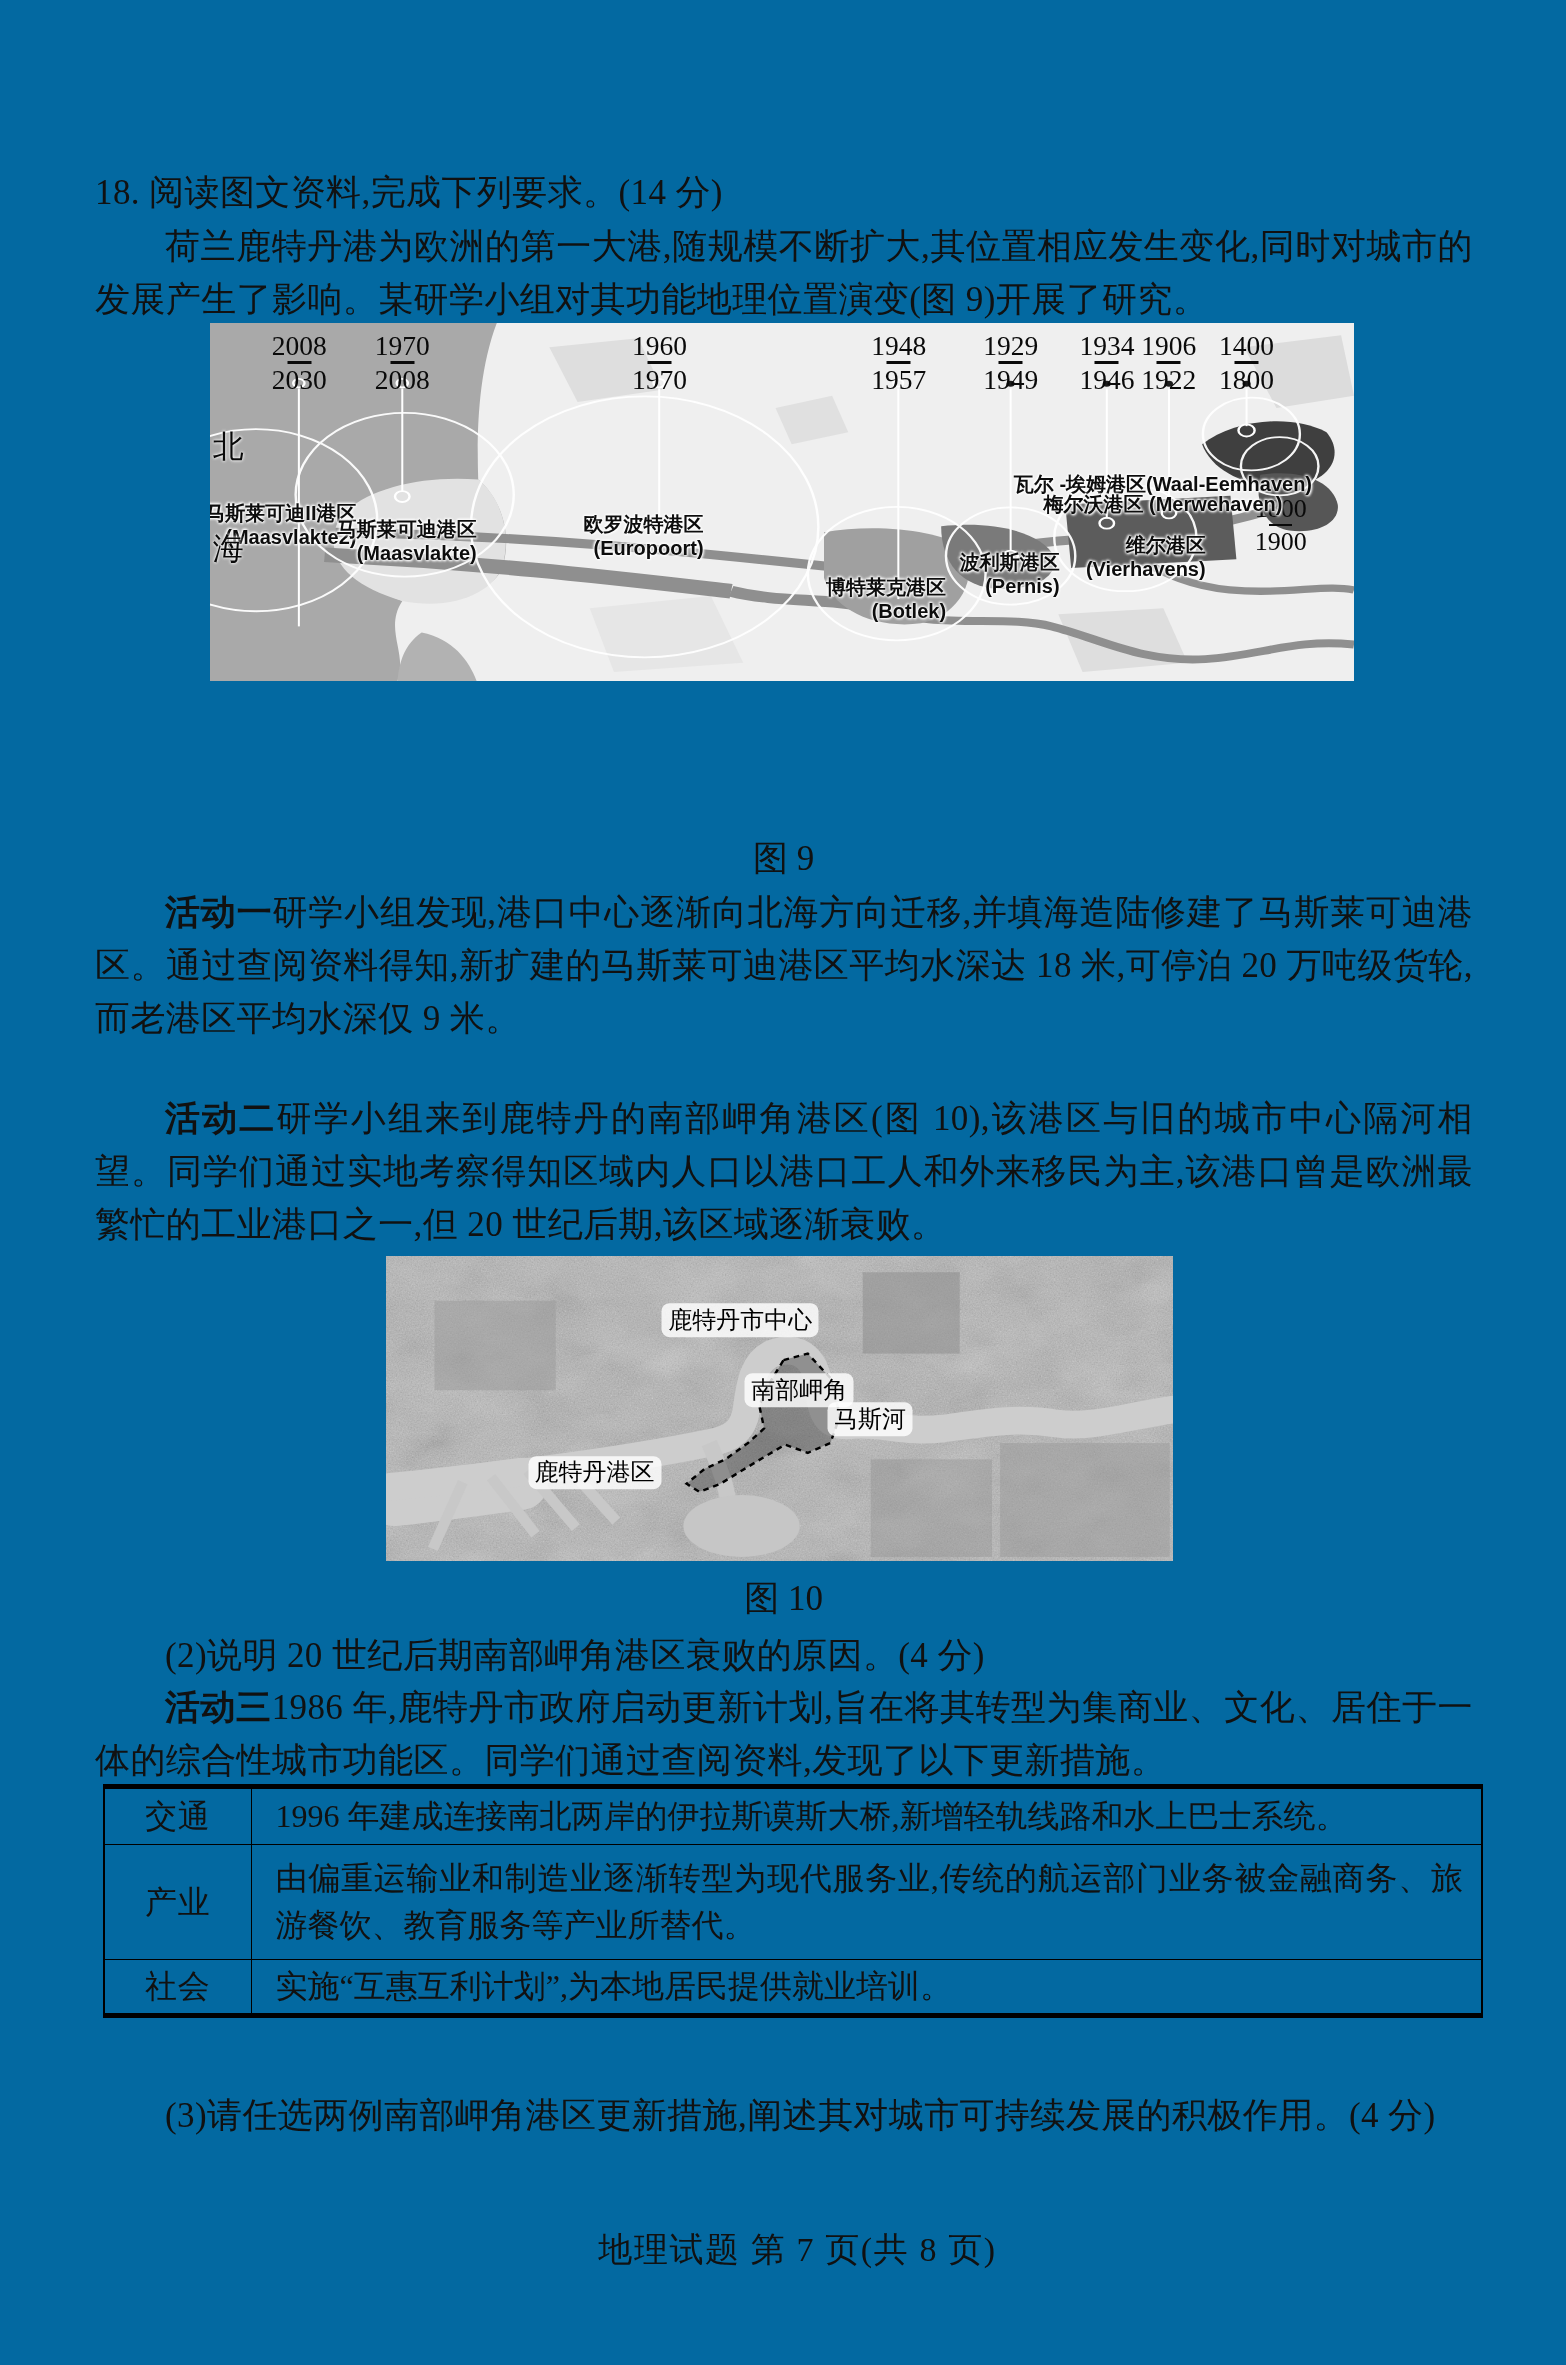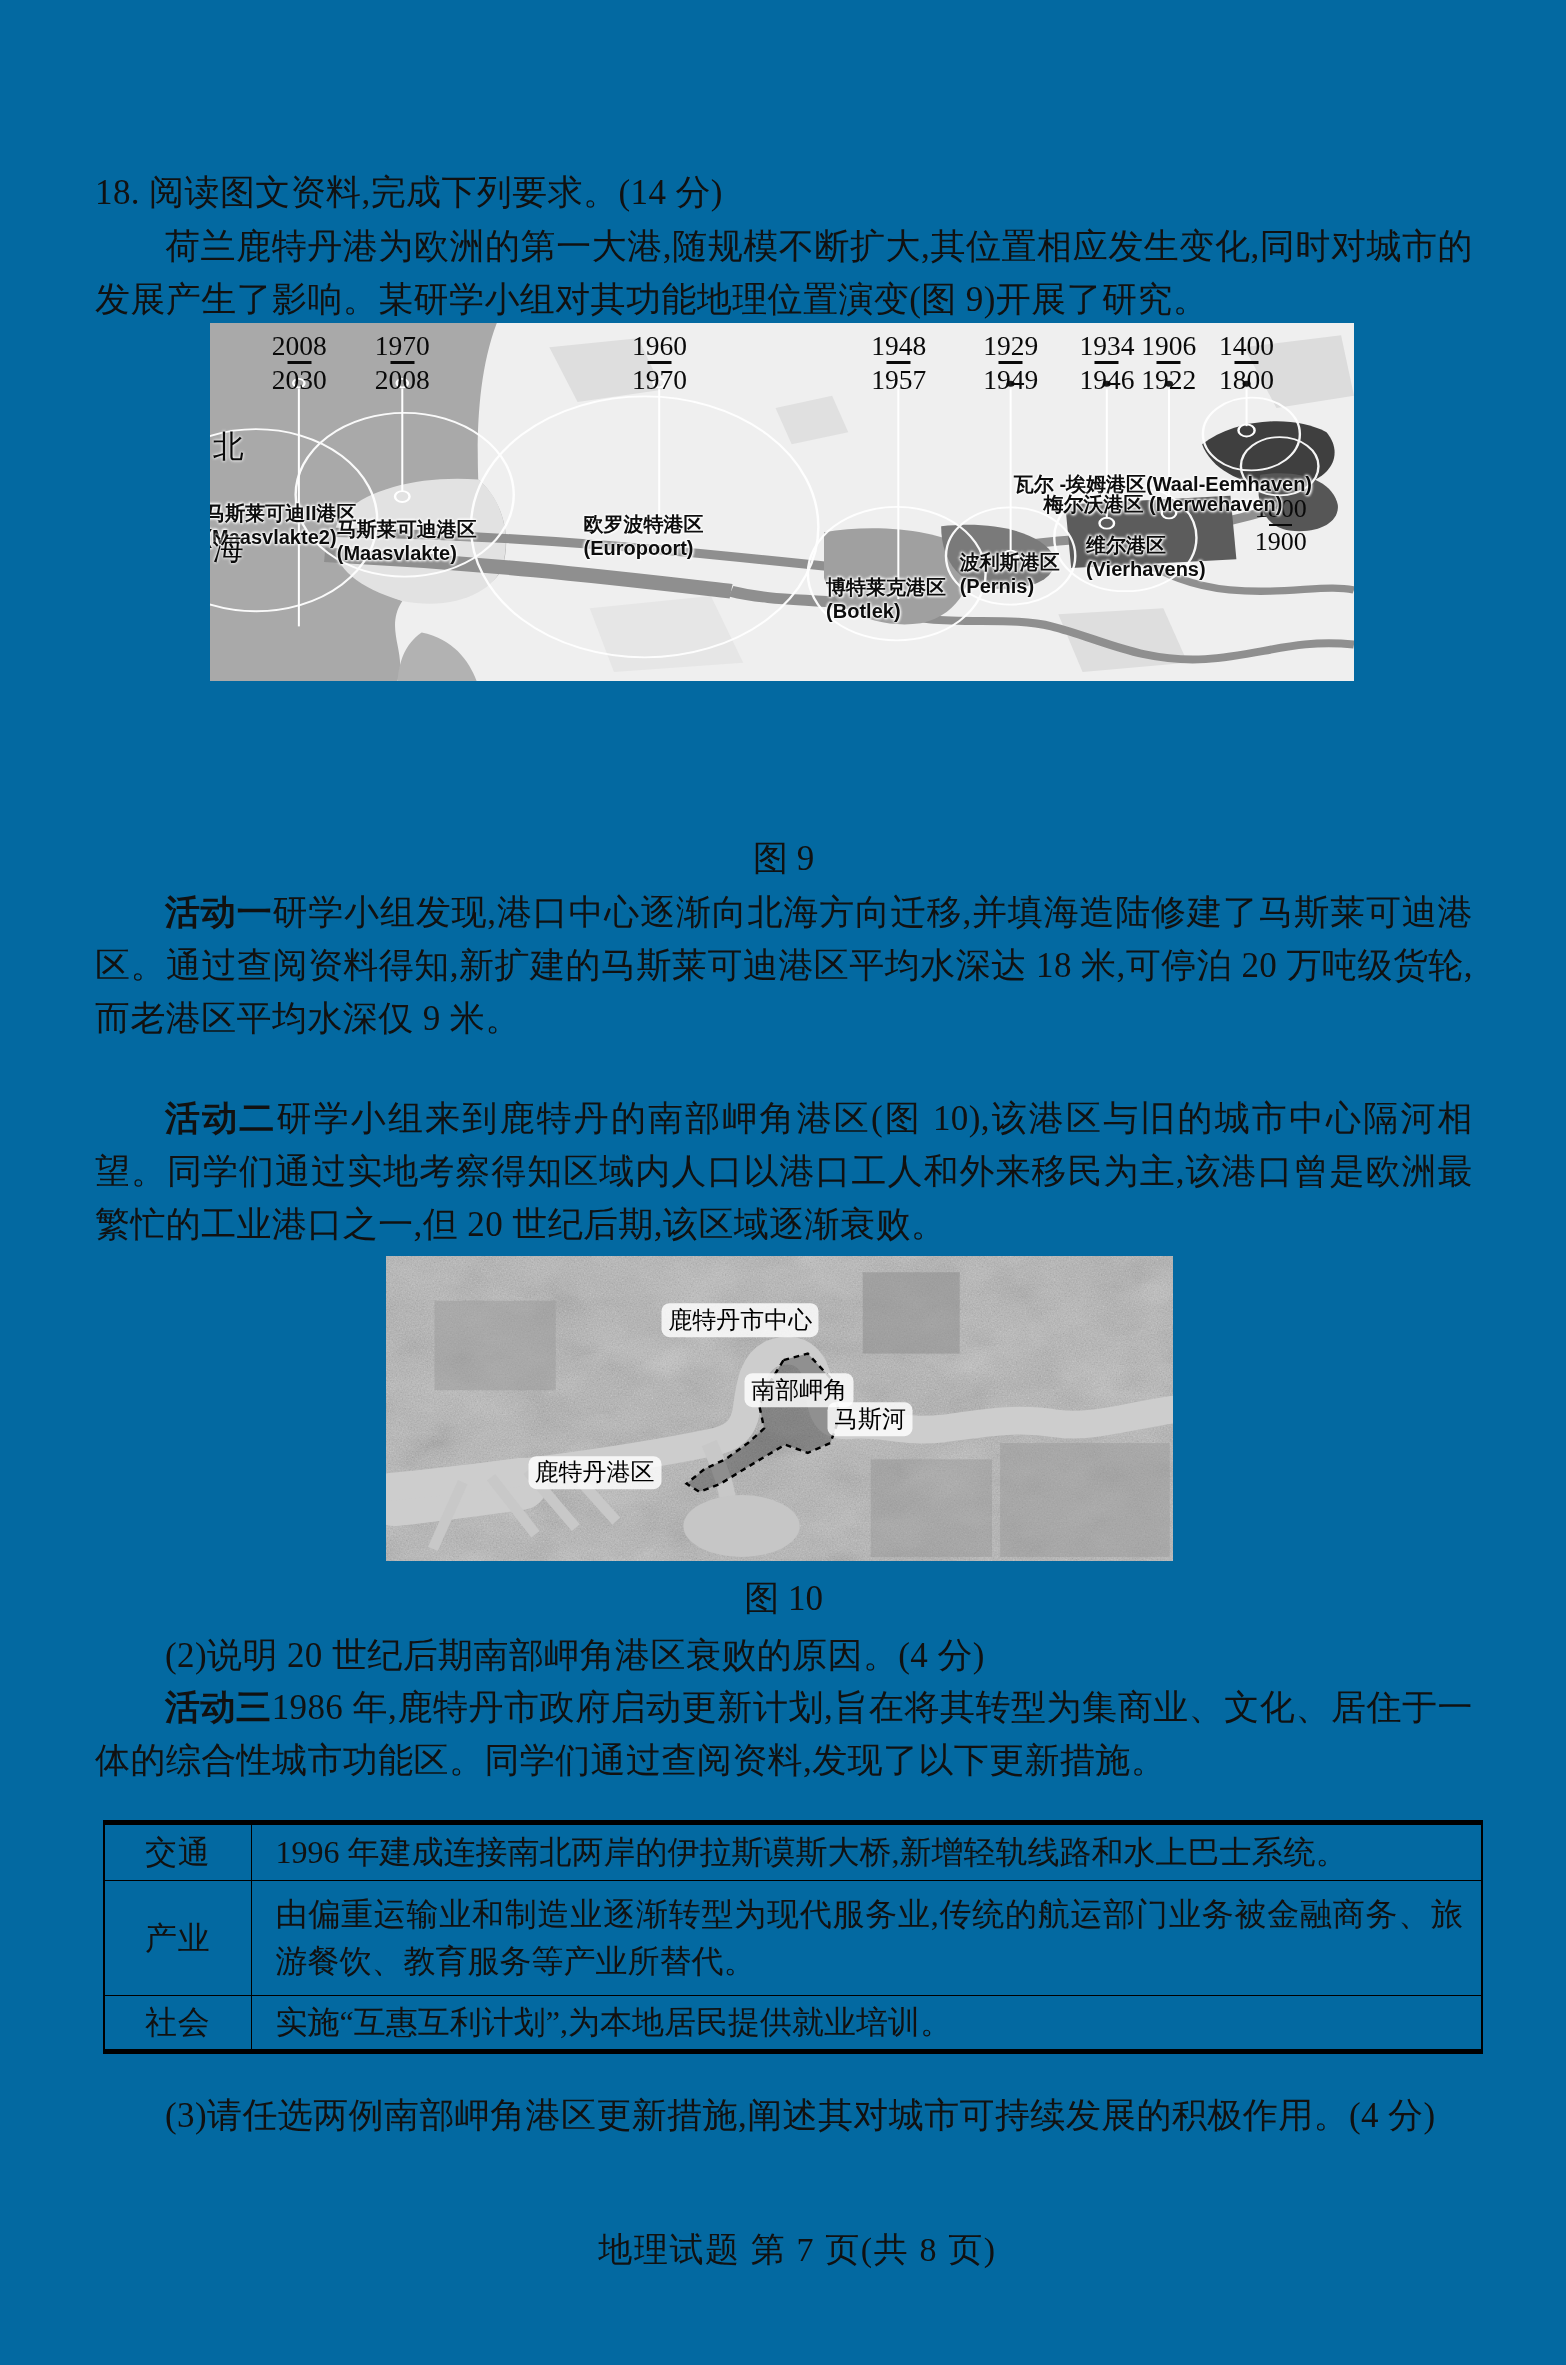--- a/index.html
+++ b/index.html
@@ -58,21 +58,21 @@
   .y4{left:70.0%} .y5{left:78.4%} .y6{left:83.8%} .y7{left:90.6%}
   .inner-year {
     position:absolute; left:93.6%; top:56.5%;
     transform: translate(-50%,-50%);
     display:flex; flex-direction:column; align-items:center;
     font-size: 26px; line-height: 29px; color:#0a0a0a;
   }
   .inner-year .frac-bar { width:22.6px; height:2.4px; background:#0a0a0a; margin:0.8px 0; }
   .port-label {
     position: absolute; transform: translate(-50%,-50%);
-    text-align: left; white-space: nowrap;
+    text-align: right; white-space: nowrap;
     font-family: "Liberation Sans", sans-serif;
     font-weight: bold; font-size: 20px; line-height: 24px;
     color: #0d0d0d;
     text-shadow: 0 0 3.2px #fff, 0 0 3.2px #fff, 0.8px 0.8px 2.4px #fff, -0.8px -0.8px 2.4px #fff;
   }
   .port-label .en:empty { display:none; }
   .p0{left:6.2%;  top:56.5%} .p1{left:17.2%; top:61%}
   .p2{left:37.9%; top:59.5%} .p3{left:59.1%; top:77%}
   .p4{left:69.9%; top:70%}   .p5{left:81.8%; top:65.5%}
   .p6{left:83.3%; top:45.0%} .p7{left:83.3%; top:50.6%}
@@ -102,21 +102,21 @@
   .s0{left:45%;   top:21%}
   .s1{left:52.5%; top:44%}
   .s2{left:61.5%; top:53.5%}
   .s3{left:26.5%; top:71%}
 
   
   .measures {
     position: absolute; left: 103px; top: 1784px;
     width: 1380px;
     border-collapse: collapse;
-    font-size: 32px; line-height: 47px; margin-top: 36px;
+    font-size: 32px; line-height: 47px;
   }
   .measures td {
     border: 1.6px solid #000;
     vertical-align: middle;
   }
   .measures td.lbl {
     width: 147px; text-align: center;
     letter-spacing: 0.8px;
   }
   .measures td.cnt { padding: 3.2px 18px 3.2px 24px; text-align: justify; }

